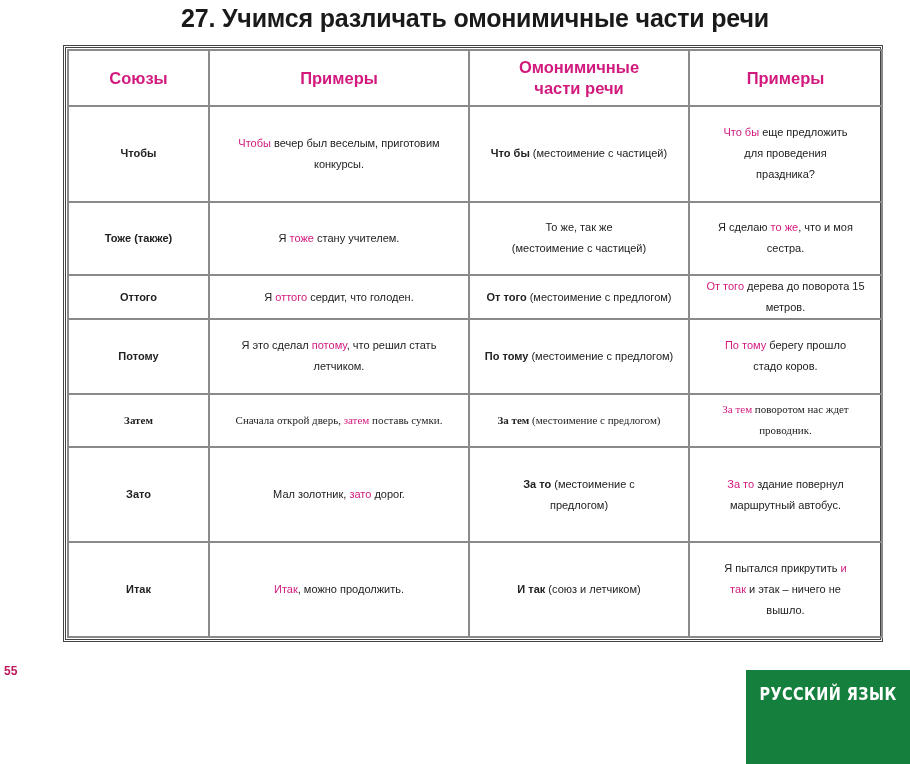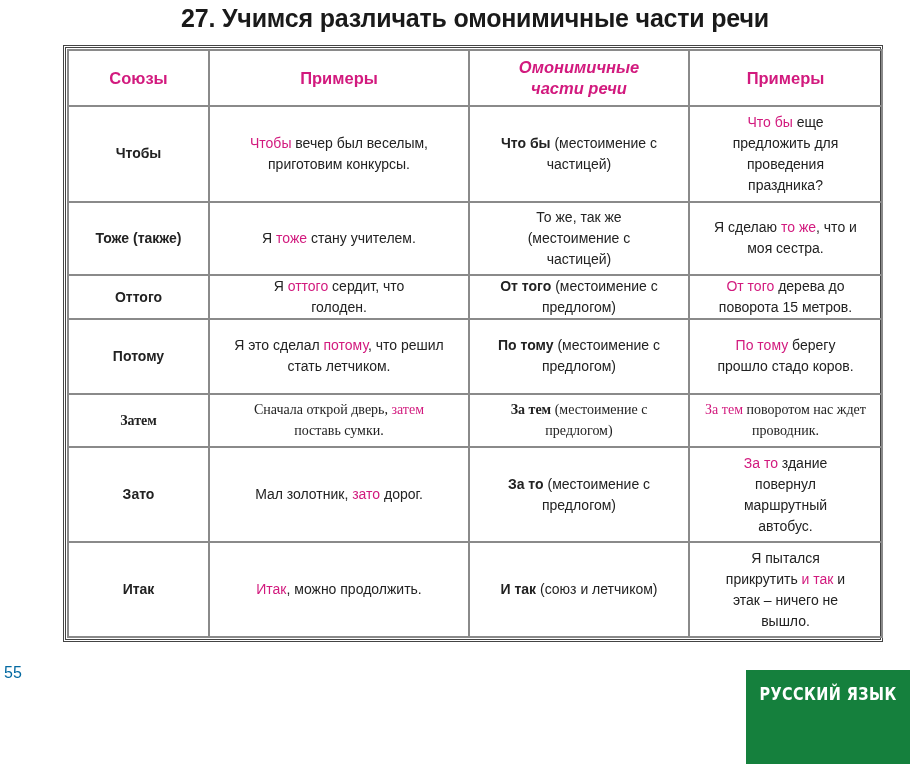--- a/index.html
+++ b/index.html
@@ -1,46 +1,46 @@
 <!DOCTYPE html>
 <html><head>
   <meta charset="utf-8">
   <style>
     html, body { margin:0; padding:0; background:#ffffff; }
     body { width:910px; height:764px; position:relative; overflow:hidden; font-family:"Liberation Sans", sans-serif; color:#1a1a1a; }
     .title { position:absolute; left:0; top:4px; width:950px; text-align:center; font-size:25px; font-weight:bold; color:#1a1a1a; letter-spacing:-0.2px; }
     .table-wrap { position:absolute; left:63px; top:45px; width:820px; height:597px; border:3px double #444; box-sizing:border-box; padding:1px; }
     table { border-collapse:collapse; width:100%; height:100%; table-layout:fixed;border-radius:26px; }
-    td, th { border:2px solid #8a8a8a; text-align:center; vertical-align:middle; font-size:14px; line-height:21px; padding:0 4px; font-weight:normal; color:#222; }
+    td, th { border:2px solid #8a8a8a; text-align:center; vertical-align:middle; font-size:11px; line-height:21px; padding:0 4px; font-weight:normal; color:#222; }
     th { color:#d21a7e; font-weight:bold; font-size:16.5px; line-height:21px; }
     td.conj { font-weight:bold; color:#222; }
     .hl { color:#d21a7e; }
     b { font-weight:bold; }
-    .page-num { position:absolute; left:4px; top:664px; font-size:16px; color:#0369a1; }
+    .page-num { position:absolute; left:4px; top:664px; font-size:12px; color:#be185d;font-weight:bold; }
     .badge { position:absolute; left:746px; top:670px; width:164px; height:94px; background:#15803d; }
     .badge-text { position:absolute; left:0; top:14px; width:100%; text-align:center; color:#fff; font-weight:bold; font-size:17px; letter-spacing:0.5px; transform:scaleX(0.85); font-family:"DejaVu Sans", sans-serif; }
   </style>
 </head>
 <body>
 
 <div class="title">27. Учимся различать омонимичные части речи</div>
 
 <div class="table-wrap">
   <table>
     <colgroup>
       <col style="width:141px">
         <col style="width:260px">
         <col style="width:220px">
         <col style="width:193px">
     </colgroup>
     <thead>
       <tr style="height:56px">
         <th>Союзы</th>
         <th>Примеры</th>
-        <th><span style="display:inline-block;width:140px;font-style:italic;">Омонимичные части речи</span></th>
+        <th><span style="display:inline-block;width:140px;">Омонимичные части речи</span></th>
         <th>Примеры</th>
       </tr>
     </thead>
     <tbody id="tbody">
         <tr style="height: 95px;">
           <td class="conj">Чтобы</td>
           <td><span style="display:inline-block;max-width:240px"><span></span><span class="hl">Чтобы</span><span> вечер был веселым, приготовим конкурсы.</span></span></td>
           <td><span style="display:inline-block;max-width:200px"><b>Что бы</b><span> (местоимение с частицей)</span></span></td>
           <td><span style="display:inline-block;max-width:140px"><span></span><span class="hl">Что бы</span><span> еще предложить для проведения праздника?</span></span></td>
         </tr>

